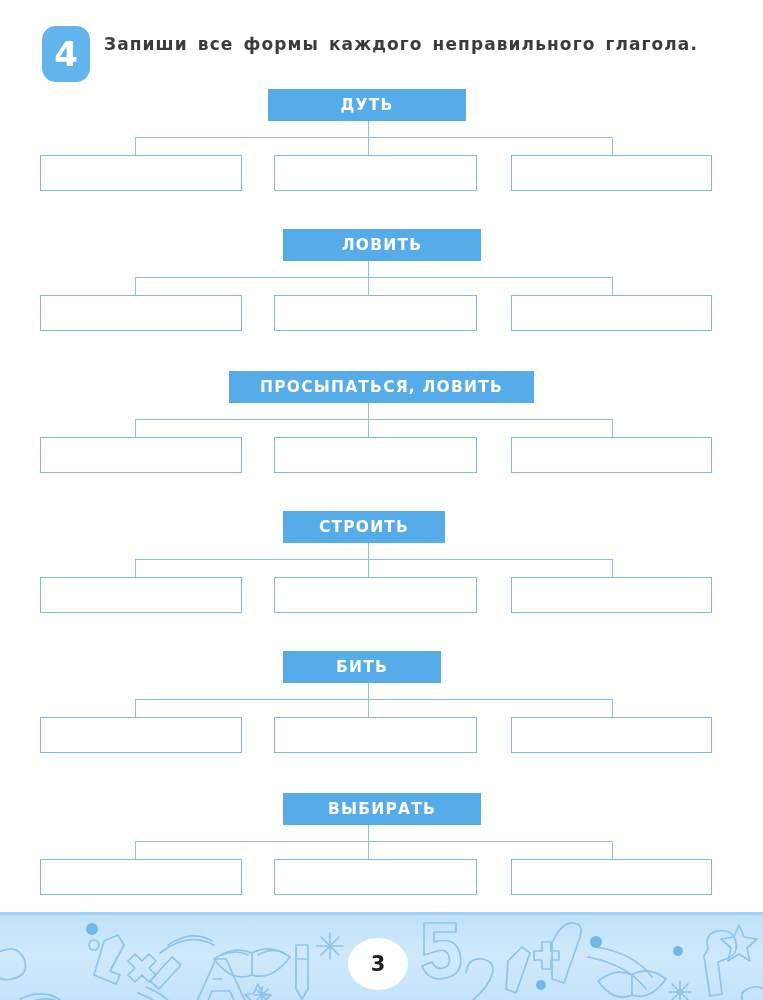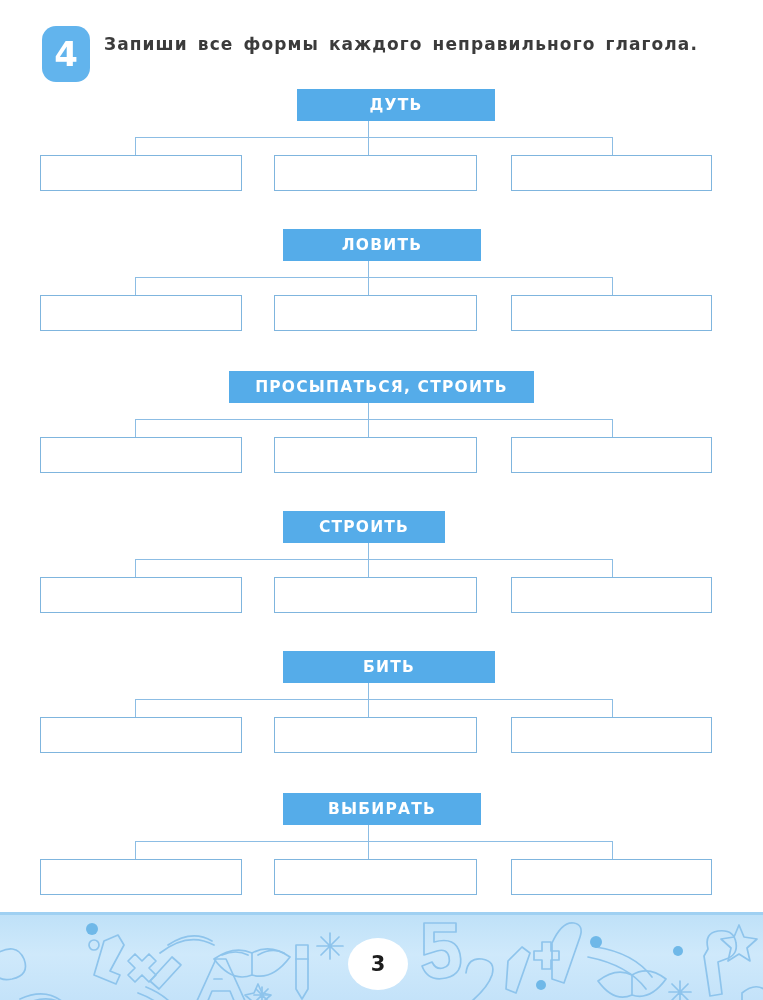--- a/index.html
+++ b/index.html
@@ -158,21 +158,21 @@
 <body>
 
 <div id="page">
 
   <div id="ex-header">
     <div id="ex-badge">4</div>
     <div id="ex-instruction">Запиши все формы каждого неправильного глагола.</div>
   </div>
 
   <div class="verb-block" style="top: 89px;">
-    <div class="verb-label" style="width: 198px; left: 297px;">ДУТЬ</div>
+    <div class="verb-label" style="width: 198px; left: 268px;">ДУТЬ</div>
     <div class="drop drop-stem"></div>
     <div class="rail"></div>
     <div class="drop drop-left"></div>
     <div class="drop drop-mid"></div>
     <div class="drop drop-right"></div>
     <div class="answer-box slot-0"></div>
     <div class="answer-box slot-1"></div>
     <div class="answer-box slot-2"></div>
   </div>
 
@@ -182,21 +182,21 @@
     <div class="rail"></div>
     <div class="drop drop-left"></div>
     <div class="drop drop-mid"></div>
     <div class="drop drop-right"></div>
     <div class="answer-box slot-0"></div>
     <div class="answer-box slot-1"></div>
     <div class="answer-box slot-2"></div>
   </div>
 
   <div class="verb-block" style="top: 371px;">
-    <div class="verb-label" style="width: 305px; left: 229px;">ПРОСЫПАТЬСЯ,  СТРОИТЬ</div>
+    <div class="verb-label" style="width: 305px; left: 229px;">ПРОСЫПАТЬСЯ,  ЛОВИТЬ</div>
     <div class="drop drop-stem"></div>
     <div class="rail"></div>
     <div class="drop drop-left"></div>
     <div class="drop drop-mid"></div>
     <div class="drop drop-right"></div>
     <div class="answer-box slot-0"></div>
     <div class="answer-box slot-1"></div>
     <div class="answer-box slot-2"></div>
   </div>
 
@@ -206,21 +206,21 @@
     <div class="rail"></div>
     <div class="drop drop-left"></div>
     <div class="drop drop-mid"></div>
     <div class="drop drop-right"></div>
     <div class="answer-box slot-0"></div>
     <div class="answer-box slot-1"></div>
     <div class="answer-box slot-2"></div>
   </div>
 
   <div class="verb-block" style="top: 651px;">
-    <div class="verb-label" style="width: 212px; left: 283px;">БИТЬ</div>
+    <div class="verb-label" style="width: 158px; left: 283px;">БИТЬ</div>
     <div class="drop drop-stem"></div>
     <div class="rail"></div>
     <div class="drop drop-left"></div>
     <div class="drop drop-mid"></div>
     <div class="drop drop-right"></div>
     <div class="answer-box slot-0"></div>
     <div class="answer-box slot-1"></div>
     <div class="answer-box slot-2"></div>
   </div>
 

